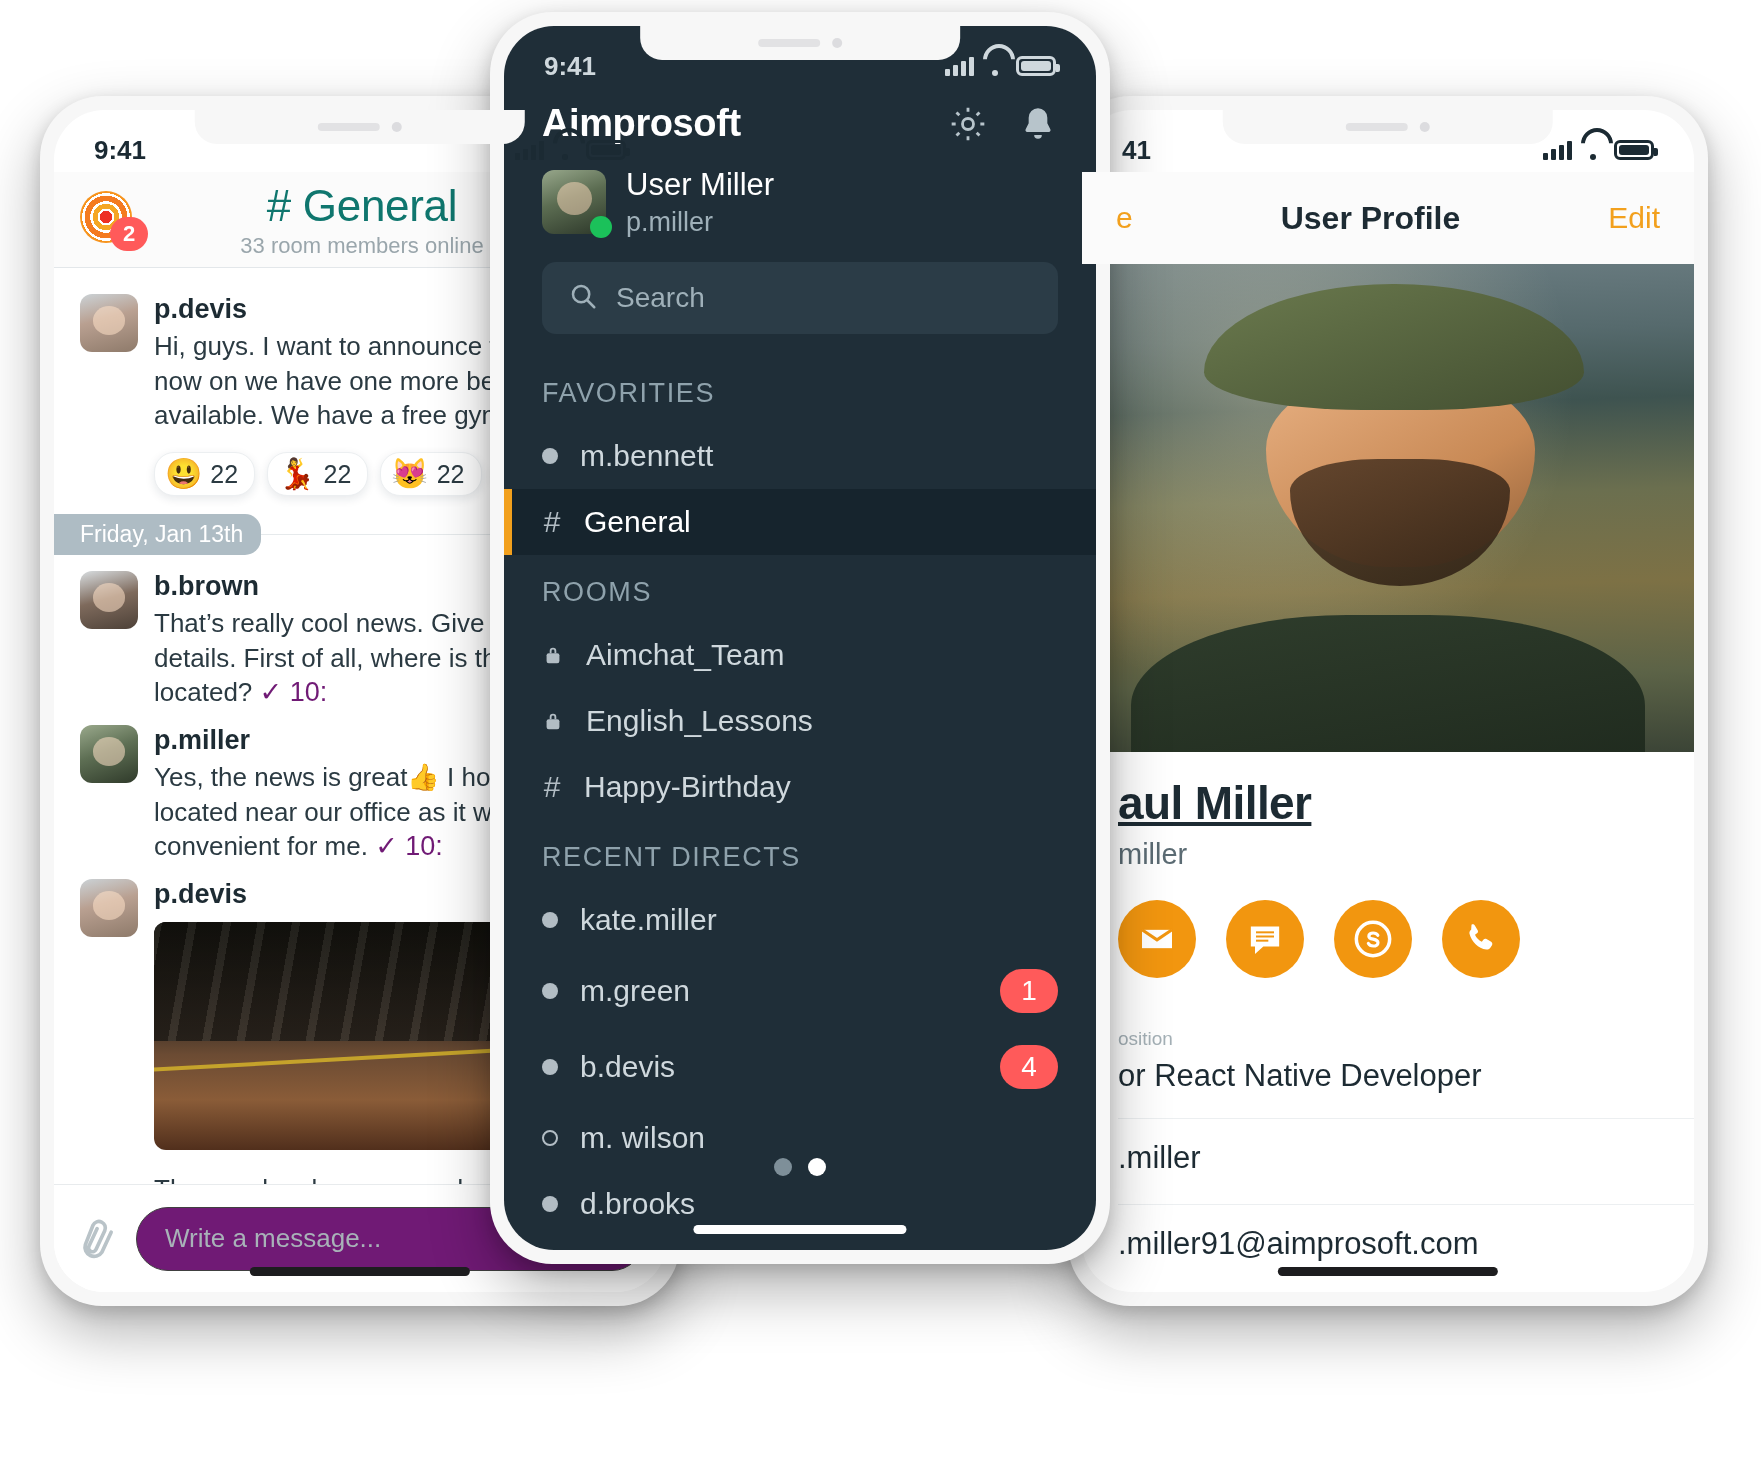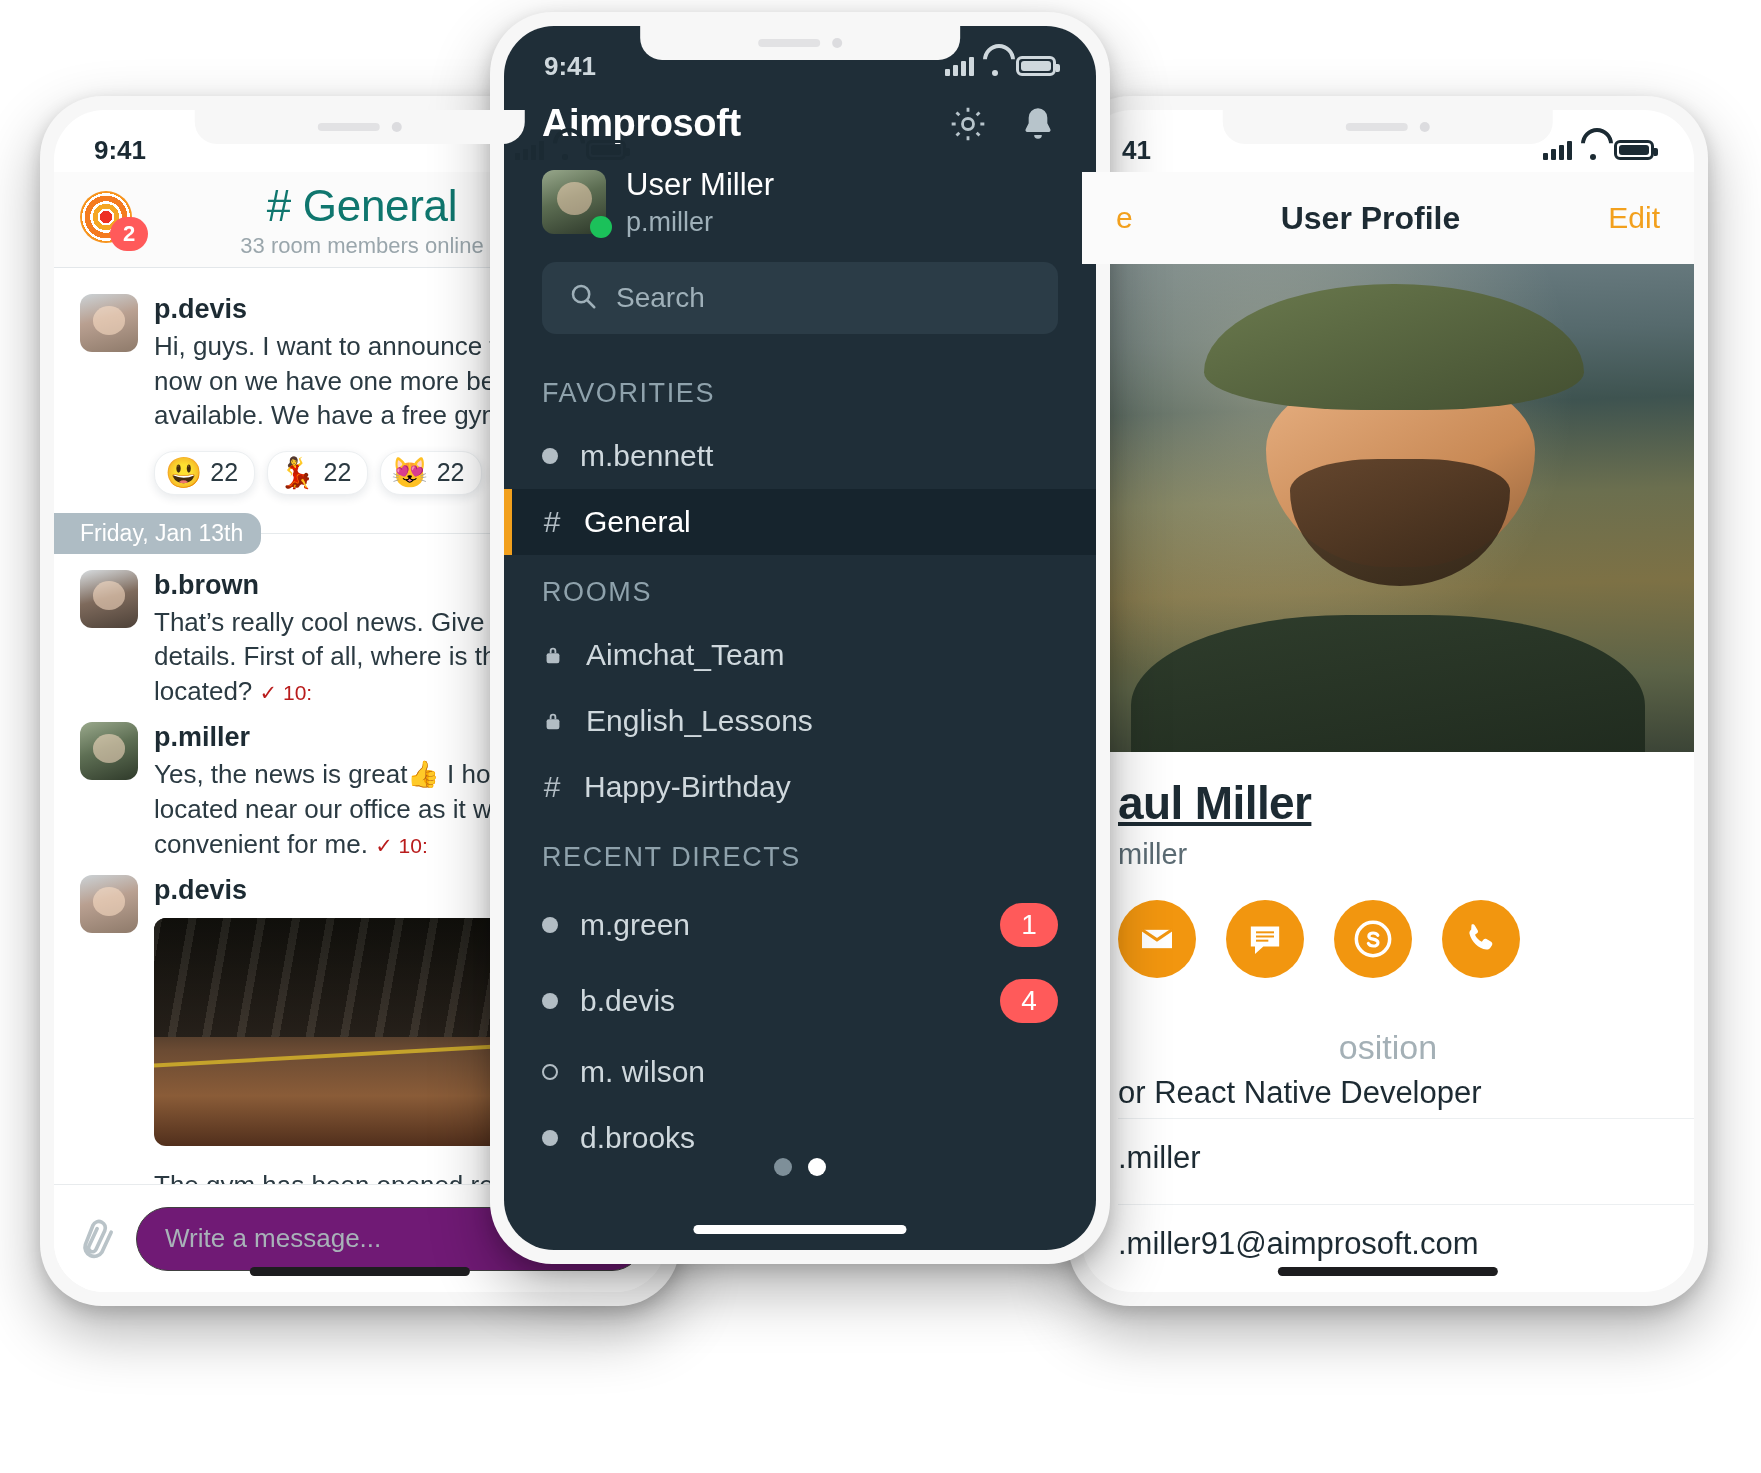--- a/index.html
+++ b/index.html
@@ -116,21 +116,21 @@
   .avatar.a1 { background: linear-gradient(165deg,#cbd2d6 0%,#b9a091 42%,#8e7a6a 100%); }
   .avatar.a2 { background: linear-gradient(165deg,#d8dde0 0%,#7e6a5c 48%,#4d4138 100%); }
   .avatar.a3 { background: linear-gradient(160deg,#9aa98c 0%,#5e6f54 45%,#2f3a2a 100%); }
   .avatar::after{
     content:""; position:absolute; left:22%; top:20%; width:56%; height:50%;
     border-radius:50%; background:rgba(255,225,200,.55);
   }
   .msg-body { flex:1; min-width:0; }
   .msg-name { font-size: 27px; font-weight: bold; color:#1d2b33; margin-bottom:4px; }
   .msg-text { font-size: 26px; line-height: 1.33; color:#2b3a42; }
-  .msg-text .tick { color:#b91c1c; font-size:21px; white-space:nowrap; }
+  .msg-text .tick { color:#701a75; font-size:27px; white-space:nowrap; }
 
   .reactions { display:flex; gap:12px; padding: 14px 0 4px 100px; }
   .reaction {
     display:flex; align-items:center; gap:8px;
     background:#fff; border:1px solid #eceff1; border-radius:20px;
     box-shadow: 0 3px 10px rgba(20,40,60,.10);
     padding: 6px 16px 6px 10px; font-size:25px; color:#2b3a42;
   }
   .reaction .emo { font-size:30px; line-height:1; }
 
@@ -278,21 +278,21 @@
     font-size:46px; font-weight:bold; color:#1d2b33; letter-spacing:-0.6px;text-decoration:underline;}
   .prof-handle { position:absolute; top:728px; left:0; right:0; padding: 0 36px;
     font-size:29px; color:#5b6b73; }
   .prof-actions { position:absolute; top:790px; left:0; right:0; display:flex; gap:30px; padding: 0 36px; }
   .act {
     width:78px; height:78px; border-radius:50%; background:#f2960f;
     display:flex; align-items:center; justify-content:center; flex:0 0 auto;
   }
   .act svg { width:40px; height:40px; }
   .prof-field { position:absolute; left:0; right:0; padding: 0 36px; }
-  .field-label { font-size:34px; color:#a4b0b6;text-align:center; }
+  .field-label { font-size:19px; color:#a4b0b6; }
   .field-value { font-size:31px; color:#1d2b33; margin-top:8px; }
   .field-sep { position:absolute; left:36px; right:0; height:1px; background:#eceff1; }
 </style>
 </head>
 <body>
 
 <div class="stage">
 
   <div class="phone" id="phone-left">
     <div class="screen">
@@ -508,20 +508,24 @@
               </svg>
           </span>
           <span>English_Lessons</span>
         </div>
         <div class="side-item">
           <span class="hashmark">#</span>
           <span>Happy-Birthday</span>
         </div>
 
         <div class="side-section">RECENT DIRECTS</div>
+        <div class="side-item">
+          <span class="bullet"></span>
+          <span>kate.miller</span>
+        </div>
         <div class="side-item">
           <span class="bullet"></span>
           <span>m.green</span>
           <span class="item-badge">1</span>
         </div>
         <div class="side-item">
           <span class="bullet"></span>
           <span>b.devis</span>
           <span class="item-badge">4</span>
         </div>

